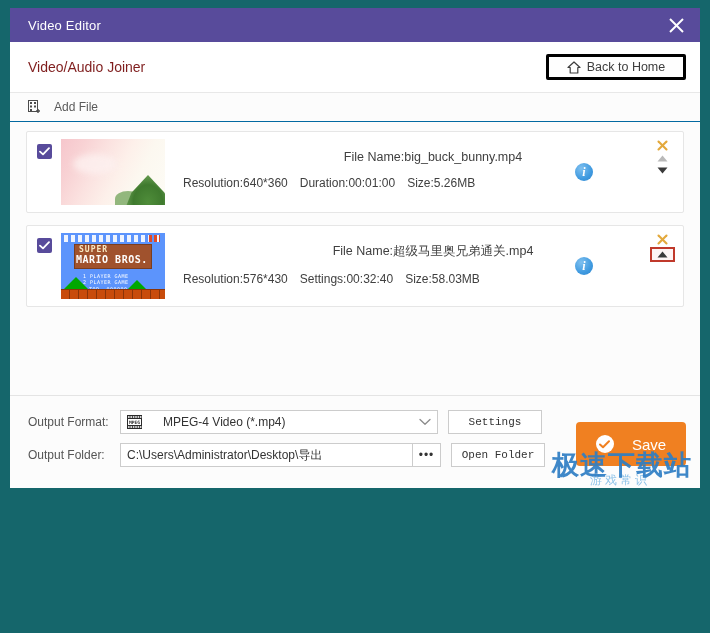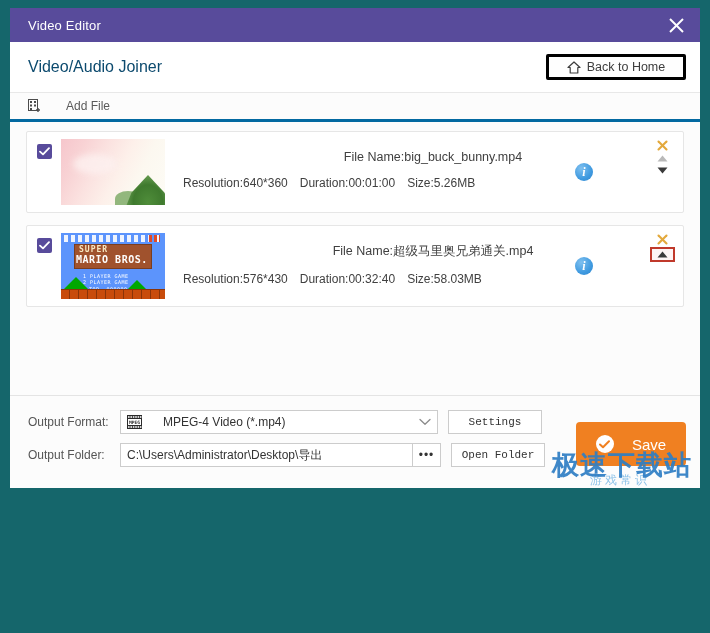--- a/index.html
+++ b/index.html
@@ -53,22 +53,22 @@
   #page-header {
     flex: 0 0 51px;
     background: #ffffff;
     border-bottom: 1px solid #e8e8e8;
     display: flex;
     align-items: center;
     padding: 0 14px 0 18px;
     position: relative;
   }
   #page-title {
-    font-size: 16px;
-    color: #0c4a6e;
+    font-size: 14px;
+    color: #7f1d1d;
     font-weight: normal;
   }
   #back-home-btn {
     margin-left: auto;
     height: 26px;
     min-width: 140px;
     border: 3px solid #000000;
     background: #fefefe;
     border-radius: 2px;
     display: flex;
@@ -78,25 +78,25 @@
     font-size: 12.5px;
     color: #3d3d3d;
     cursor: pointer;
     padding: 0 12px;
   }
 
   
   #addfile-bar {
     flex: 0 0 29px;
     background: #fcfcfc;
-    border-bottom: 3px solid #0369a1;
+    border-bottom: 1px solid #0369a1;
     display: flex;
     align-items: center;
     padding-left: 18px;
-    gap: 24px;
+    gap: 12px;
   }
   #addfile-label { font-size: 12px; color: #5a5a5a; cursor: pointer; }
 
   
   #file-area {
     flex: 1 1 auto;
     background: #fcfcfc;
     padding: 9px 16px 0 16px;
     overflow: hidden;
   }
@@ -460,21 +460,21 @@
         <div class="menu2">2 PLAYER GAME</div>
         <div class="menu3">TOP- 000000</div>
         <div class="hill"></div>
         <div class="hill2"></div>
         <div class="ground"></div>
       </div>
       <div class="meta">
         <div class="meta-name">File Name:超级马里奥兄弟通关.mp4</div>
         <div class="meta-sub">
           <span>Resolution:576*430</span>
-          <span>Duration:00:32:40</span>
+          <span>Settings:00:32:40</span>
           <span>Size:58.03MB</span>
         </div>
       </div>
       <div class="info-icon">i</div>
       <div class="row-tools">
         <div class="tool-close">
           <svg width="11" height="11" viewBox="0 0 11 11">
             <line x1="1.5" y1="1.5" x2="9.5" y2="9.5" stroke="#e3a93c" stroke-width="2.1" stroke-linecap="round"></line>
             <line x1="9.5" y1="1.5" x2="1.5" y2="9.5" stroke="#e3a93c" stroke-width="2.1" stroke-linecap="round"></line>
           </svg>

